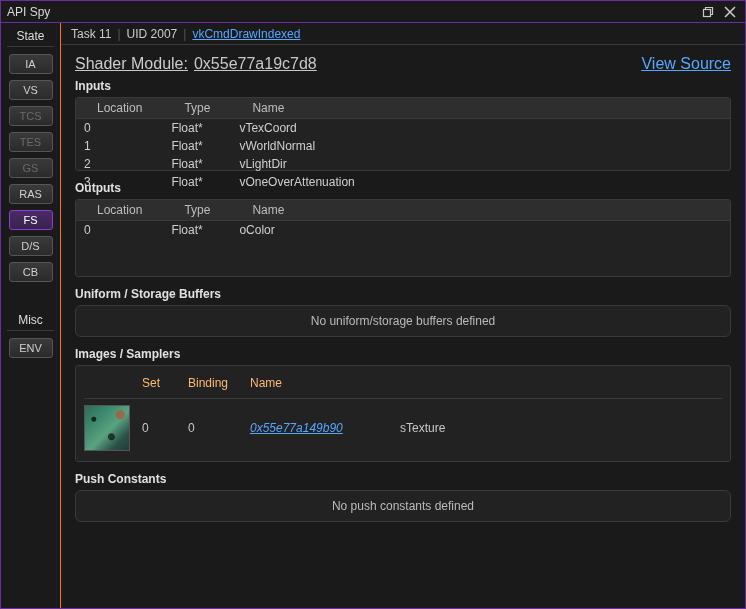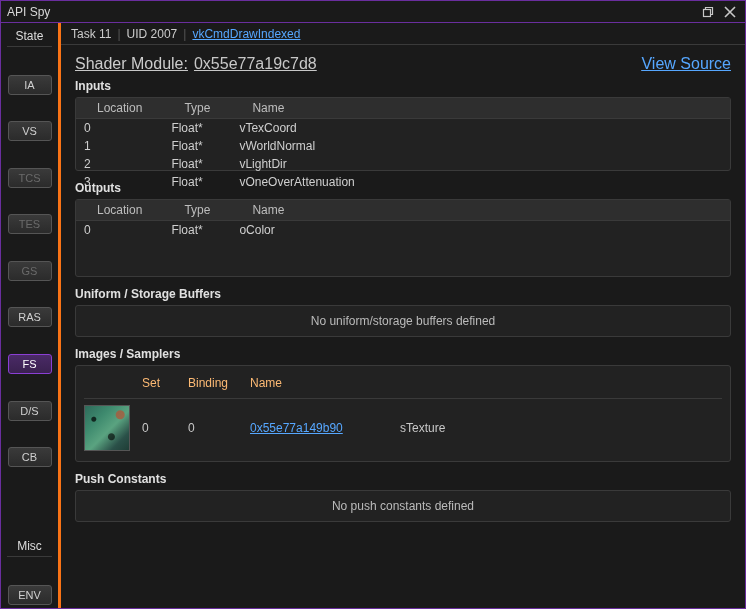--- a/index.html
+++ b/index.html
@@ -25,23 +25,23 @@
   }
   .titlebar .title { flex: 1; font-size: 12px; }
   .titlebar .tb-icon {
     width: 18px; height: 18px; margin-left: 4px;
     display: inline-flex; align-items: center; justify-content: center;
     color: #c8c8c8; cursor: pointer;
   }
   .body { flex: 1; display: flex; min-height: 0; }
   .sidebar {
     width: 60px;
-    border-right: 3px solid #f97316;
+    border-right: 1px solid #f97316;
     padding: 6px 6px 0 6px;
-    display: flex; flex-direction: column; align-items: center; justify-content: space-between;
+    display: flex; flex-direction: column; align-items: center;
   }
   .sb-heading {
     color: #ddd;
     font-size: 12px;
     margin: 0 0 4px 0;
     text-align: center;
     border-bottom: 1px solid #3a3a3a;
     width: 100%;
     padding-bottom: 3px;
   }
@@ -116,20 +116,21 @@
   .tbl td {
     color: #cfcfcf;
     padding: 2px 8px;
     font-size: 12px;
   }
   .panel.msg {
     display: flex; align-items: flex-start; justify-content: center;
     color: #bbb;
     padding: 8px;
     min-height: 28px;
+    border-radius: 6px;
   }
   .inputs-panel { height: 74px; }
   .outputs-panel { height: 78px; }
   .img-panel { padding: 8px 8px 10px 8px; }
   .img-row { display: flex; align-items: center; margin-top: 6px; }
   .thumb {
     width: 46px; height: 46px;
     margin-right: 12px;
     border: 1px solid #555;
     background:
@@ -140,21 +141,21 @@
   }
   .img-hdr { display: flex; color: #fdba74; font-size: 12px; padding: 2px 0 8px 0; border-bottom: 1px solid #3a3a3a;}
   .col-pad { width: 58px; }
   .col-set { width: 46px; }
   .col-binding { width: 62px; }
   .col-ds { width: 150px; }
   .col-name { flex: 1; }
   .imgtbl { display: flex; align-items: center; font-size: 12px; }
   .imgtbl .cs { width: 46px; }
   .imgtbl .cb { width: 62px; }
-  .imgtbl .cd { width: 150px; }
+  .imgtbl .cd { width: 150px; font-style: italic; }
   .imgtbl .cn { flex: 1; }
   .imgtbl .cd a { color: #56a7ff; text-decoration: underline; cursor: pointer;}
 </style>
 </head>
 <body>
 
 <div class="window">
 
   <div class="titlebar">
     <span class="title">API Spy</span>

